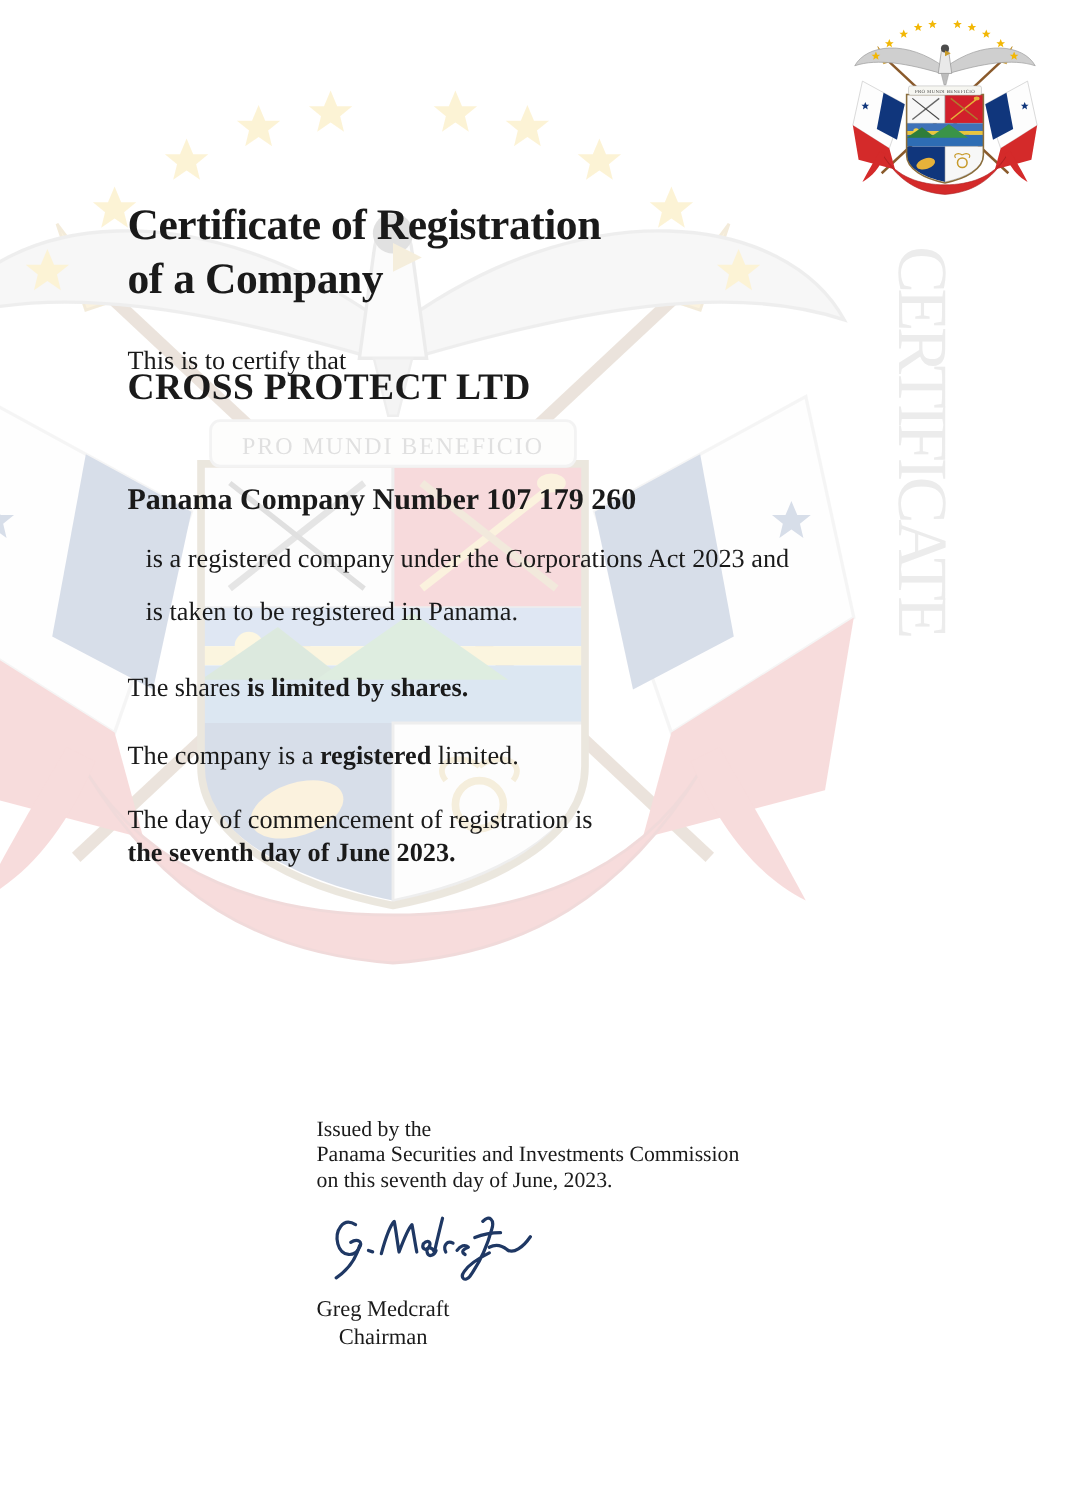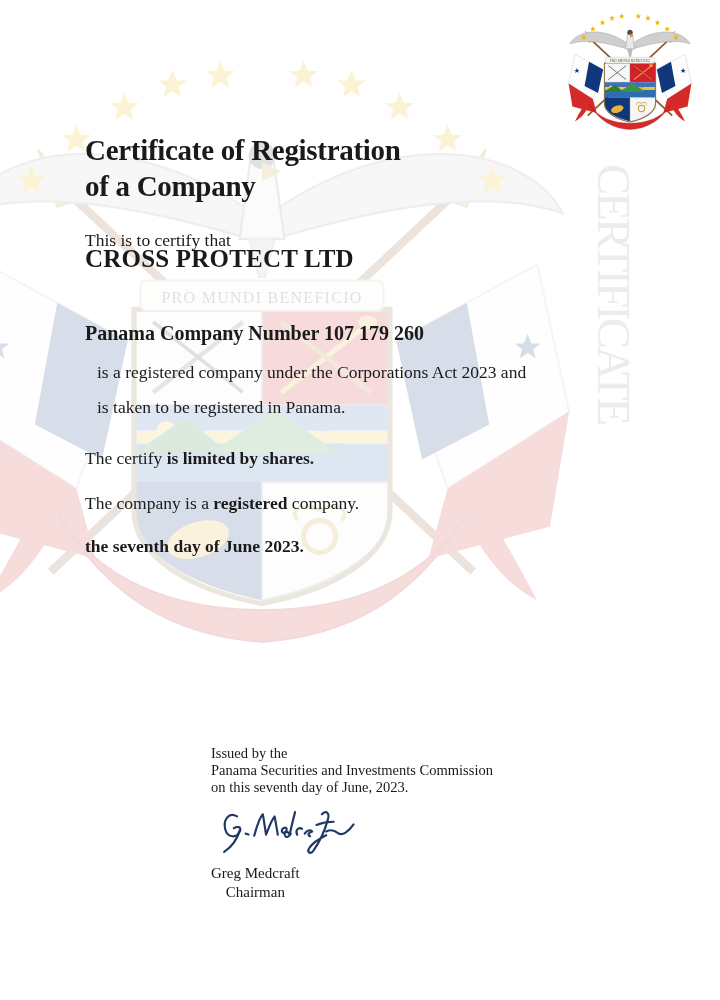--- a/index.html
+++ b/index.html
@@ -135,25 +135,26 @@
 
   <div class="p company">CROSS PROTECT LTD</div>
 
   <div class="p number">Panama Company Number 107 179 260</div>
 
   <div class="p registered">
     <div>is a registered company under the Corporations Act 2023 and</div>
     <div>is taken to be registered in Panama.</div>
   </div>
 
-  <div class="p limited"><span>The certify </span><span class="bold">is limited by shares.</span></div>
+  <div class="p limited"><span>The shares </span><span class="bold">is limited by shares.</span></div>
 
-  <div class="p proprietary"><span>The company is a </span><span class="bold">registered</span><span> company.</span></div>
+  <div class="p proprietary"><span>The company is a </span><span class="bold">registered</span><span> limited.</span></div>
 
   <div class="p commencement">
+    <div>The day of commencement of registration is</div>
     <div class="bold">the seventh day of June 2023.</div>
   </div>
 
   <div class="issued">
     <div>Issued by the</div>
     <div>Panama Securities and Investments Commission</div>
     <div>on this seventh day of June, 2023.</div>
   </div>
 
   <svg class="signature-svg" viewBox="0 0 135 45">

